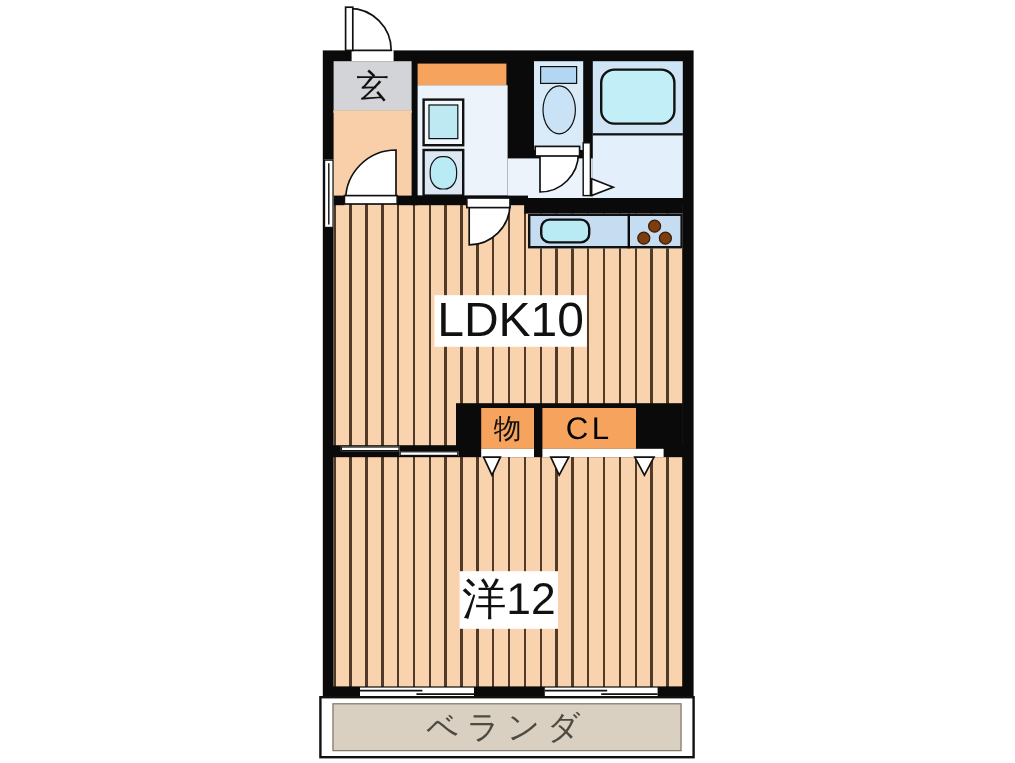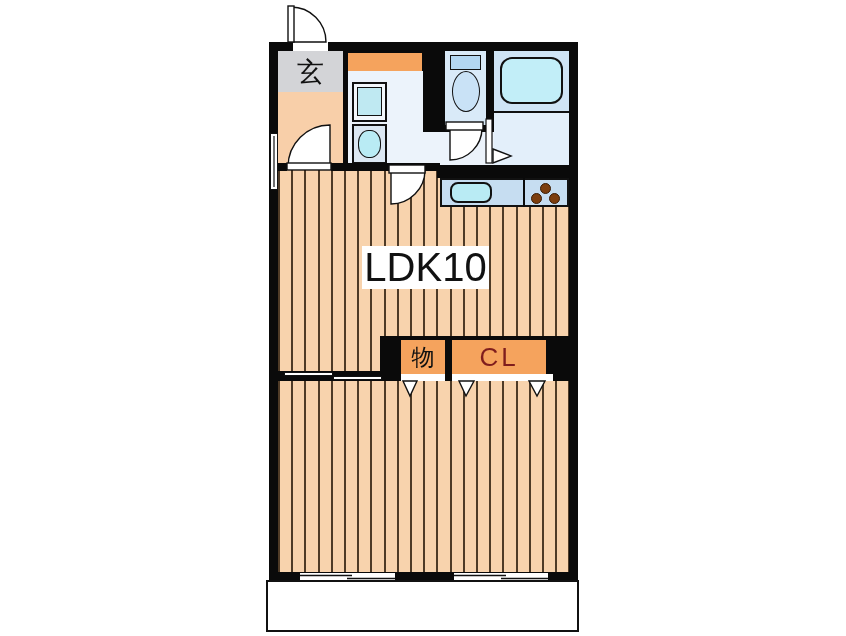--- a/index.html
+++ b/index.html
@@ -53,39 +53,42 @@
   <div class="abs" style="left:450px;top:182px;width:42px;height:21px;background:var(--c-fixture_cyan);border:2px solid #111;border-radius:8px;box-sizing:border-box;"></div>
   <div class="blk" style="left:523px;top:178px;width:2px;height:29px;"></div>
   <div class="abs" style="left:540px;top:183px;width:11px;height:11px;background:var(--c-burner_brown);border:1px solid #3a1c05;border-radius:50%;box-sizing:border-box;"></div>
   <div class="abs" style="left:531px;top:193px;width:11px;height:11px;background:var(--c-burner_brown);border:1px solid #3a1c05;border-radius:50%;box-sizing:border-box;"></div>
   <div class="abs" style="left:549px;top:193px;width:11px;height:11px;background:var(--c-burner_brown);border:1px solid #3a1c05;border-radius:50%;box-sizing:border-box;"></div>
 
   <div class="blk" style="left:380px;top:336px;width:189px;height:46px;"></div>
   <div class="orange lbl" style="left:401px;top:340px;width:44px;height:34px;font-size:23px;">
     <span>物</span>
   </div>
-  <div class="orange lbl" style="left:452px;top:340px;width:94px;height:34px;font-size:26px;letter-spacing:3px;color:#7f1d1d;">
+  <div class="orange lbl" style="left:452px;top:340px;width:78px;height:34px;font-size:26px;letter-spacing:3px;color:#000000;">
     <span>CL</span>
   </div>
   <div class="abs" style="left:401px;top:374px;width:44px;height:7px;background:#fff;"></div>
   <div class="abs" style="left:452px;top:374px;width:101px;height:7px;background:#fff;"></div>
 
   <div class="abs" style="left:284px;top:372px;width:49px;height:4px;background:#fff;border:1px solid #111;box-sizing:border-box;"></div>
   <div class="abs" style="left:333px;top:376px;width:49px;height:4px;background:#fff;border:1px solid #111;box-sizing:border-box;"></div>
 
   <div class="stripes" style="left:278px;top:381px;width:291px;height:191px;"></div>
 
   <div class="abs" style="left:300px;top:573px;width:95px;height:8px;background:#fff;"></div>
   <div class="abs" style="left:454px;top:573px;width:94px;height:8px;background:#fff;"></div>
 
   <div class="abs" style="left:270px;top:133px;width:8px;height:57px;background:#fff;border:1px solid #111;box-sizing:border-box;"></div>
 
   <div class="abs" style="left:293px;top:42px;width:35px;height:9px;background:#fff;"></div>
 
   <div class="abs" style="left:266px;top:580px;width:313px;height:52px;background:#fff;border:2px solid #111;box-sizing:border-box;"></div>
+  <div class="abs lbl" style="left:277px;top:586px;width:291px;height:40px;background:var(--c-veranda_fill);border:1px solid var(--c-veranda_border);box-sizing:border-box;font-size:27px;letter-spacing:6px;color:var(--c-veranda_text);">
+    <span>ベランダ</span>
+  </div>
 
   <svg width="846" height="636" viewBox="0 0 846 636">
 
     <path d="M291,42 L291,7 A35,35 0 0 1 326,42 Z" fill="#fff" stroke="#111" stroke-width="1.4"></path>
     <rect x="288" y="6" width="6" height="36" fill="#fff" stroke="#111" stroke-width="1.4"></rect>
 
     <path d="M330,167 L330,125 A42,42 0 0 0 288,167 Z" fill="#fff" stroke="#111" stroke-width="1.4"></path>
     <rect x="287" y="163" width="44" height="7" fill="#fff" stroke="#111" stroke-width="1.4"></rect>
 
     <path d="M391,170 L425,170 A34,34 0 0 1 391,204 Z" fill="#fff" stroke="#111" stroke-width="1.4"></path>
@@ -105,14 +108,17 @@
     <line x1="347" y1="578.5" x2="395" y2="578.5" stroke="#111" stroke-width="1.4"></line>
     <line x1="454" y1="575.5" x2="506" y2="575.5" stroke="#111" stroke-width="1.4"></line>
     <line x1="501" y1="578.5" x2="548" y2="578.5" stroke="#111" stroke-width="1.4"></line>
 
     <line x1="274" y1="136" x2="274" y2="187" stroke="#111" stroke-width="1.2"></line>
   </svg>
 
   <div class="abs lbl" style="left:362px;top:246px;width:127px;height:43px;background:#fff;font-size:40px;text-align:right;">
     <span>LDK10</span>
   </div>
+  <div class="abs lbl" style="left:383px;top:476px;width:82px;height:48px;background:#fff;font-size:37px;">
+    <span>洋12</span>
+  </div>
 
 </div>
 
 </body></html>

